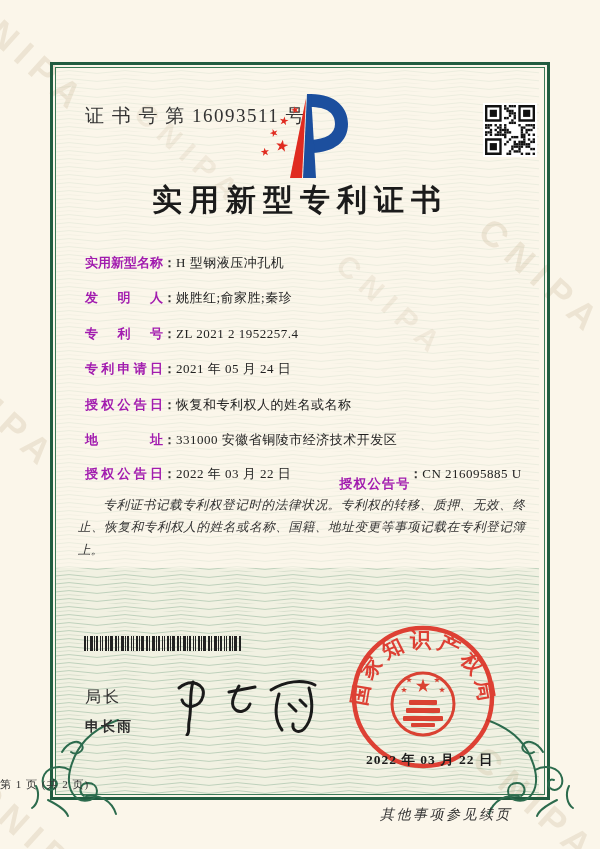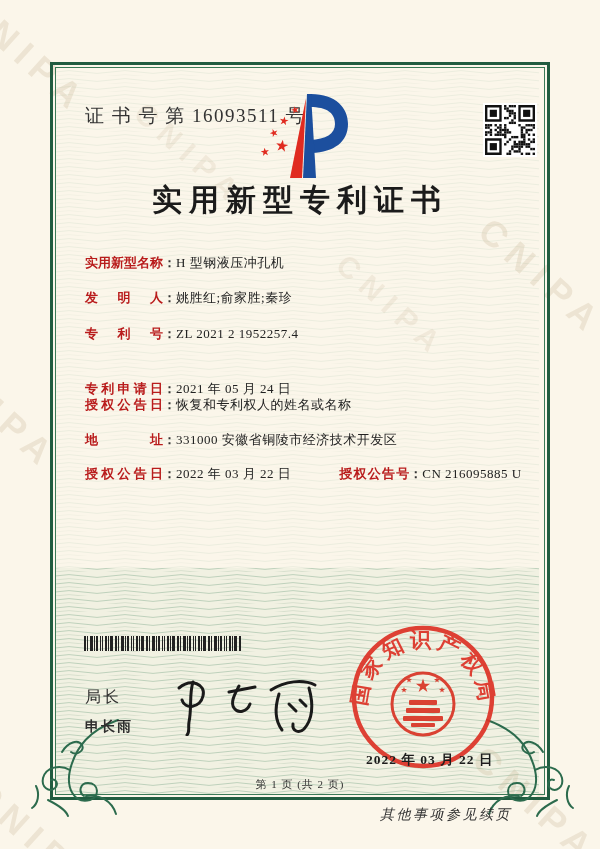--- a/index.html
+++ b/index.html
@@ -35,45 +35,45 @@
   .logo{position:absolute;left:248px;top:90px;z-index:5;}
   .qr{position:absolute;left:483px;top:103px;z-index:5;background:#fff;padding:2px;}
   .title{
     position:absolute;left:0;top:180px;width:600px;text-align:center;
     font-size:30px;font-weight:700;letter-spacing:7px;color:#1b1b1b;z-index:5;
   }
   
   .field-row{position:absolute;left:85px;width:440px;font-size:13px;z-index:5;white-space:nowrap;}
   .f-label{
     display:inline-block;width:78px;text-align:justify;text-align-last:justify;
-    vertical-align:top;color:#b91c1c;font-weight:600;
+    vertical-align:top;color:#a21caf;font-weight:600;
   }
   .f-colon{display:inline-block;width:13px;font-weight:600;color:#333;}
   .f-value{color:#222;letter-spacing:0.5px;margin-top:15px;}
   .grant-right{margin-left:48px;}
-  .grant-right .f-label{width:70px;}
+  .grant-right .f-label{width:70px;margin-top:10px;}
   
   .body-text{
     position:absolute;left:78px;top:494px;width:447px;z-index:5;
     font-size:12.6px;line-height:22.3px;text-align:justify;font-style:italic;
     color:#333;
   }
   .body-text p{margin:0;text-indent:2em;}
   
   .barcode{position:absolute;left:84px;top:636px;z-index:5;}
   .signer-title{position:absolute;left:85px;top:687px;font-size:16px;letter-spacing:2px;font-weight:400;z-index:5;}
   .signer-name{position:absolute;left:85px;top:718px;font-size:14px;letter-spacing:2px;font-weight:600;z-index:5;text-align:center;}
   .signature{position:absolute;left:163px;top:668px;z-index:6;}
   .seal{position:absolute;left:348px;top:622px;z-index:6;opacity:0.92;}
   .seal-date{
     position:absolute;left:366px;top:751px;width:150px;z-index:7;
     font-size:13.5px;font-weight:600;letter-spacing:1px;color:#1d1d1d;white-space:nowrap;
   }
   .page-no{
-    position:absolute;left:0;top:777px;width:600px;text-align:center;
+    position:absolute;left:0;top:777px;width:600px;
     font-size:11px;color:#333;z-index:5;letter-spacing:1px;
   }
   .cont-note{
     position:absolute;left:0;top:806px;width:512px;text-align:right;
     font-size:14px;color:#333;z-index:5;letter-spacing:2.5px;font-style:italic;
   }
   .ornament{position:absolute;z-index:4;}
 </style>
 </head>
 <body>
@@ -275,34 +275,35 @@
 
 <div class="field-row" style="top:254px;">
   <span class="f-label">实用新型名称</span><span class="f-colon">：</span><span class="f-value">H 型钢液压冲孔机</span>
 </div>
 <div class="field-row" style="top:289px;">
   <span class="f-label">发明人</span><span class="f-colon">：</span><span class="f-value">姚胜红;俞家胜;秦珍</span>
 </div>
 <div class="field-row" style="top:325px;">
   <span class="f-label">专利号</span><span class="f-colon">：</span><span class="f-value">ZL 2021 2 1952257.4</span>
 </div>
-<div class="field-row" style="top:380px;">
+<div class="field-row" style="top:360px;">
   <span class="f-label">专利申请日</span><span class="f-colon">：</span><span class="f-value">2021 年 05 月 24 日</span>
 </div>
 <div class="field-row" style="top:396px;">
   <span class="f-label">授权公告日</span><span class="f-colon">：</span><span class="f-value">恢复和专利权人的姓名或名称</span>
 </div>
 <div class="field-row" style="top:431px;">
   <span class="f-label">地址</span><span class="f-colon">：</span><span class="f-value">331000 安徽省铜陵市经济技术开发区</span>
 </div>
 <div class="field-row" style="top:465px;">
   <span class="f-label">授权公告日</span><span class="f-colon">：</span><span class="f-value">2022 年 03 月 22 日</span><span class="grant-right"><span class="f-label">授权公告号</span><span class="f-colon">：</span><span class="f-value">CN 216095885 U</span></span>
 </div>
 
 <div class="body-text">
+  <p>专利证书记载专利权登记时的法律状况。专利权的转移、质押、无效、终止、恢复和专利权人的姓名或名称、国籍、地址变更等事项记载在专利登记簿上。</p>
 </div>
 
 <svg class="barcode" width="158" height="15" viewBox="0 0 158 15" id="barcodesvg">
     <rect x="0" y="0" width="2" height="15" fill="#222"></rect>
     <rect x="3" y="0" width="1" height="15" fill="#222"></rect>
     <rect x="6" y="0" width="3" height="15" fill="#222"></rect>
     <rect x="10" y="0" width="1" height="15" fill="#222"></rect>
     <rect x="12" y="0" width="2" height="15" fill="#222"></rect>
     <rect x="16" y="0" width="1" height="15" fill="#222"></rect>
     <rect x="18" y="0" width="1" height="15" fill="#222"></rect>

